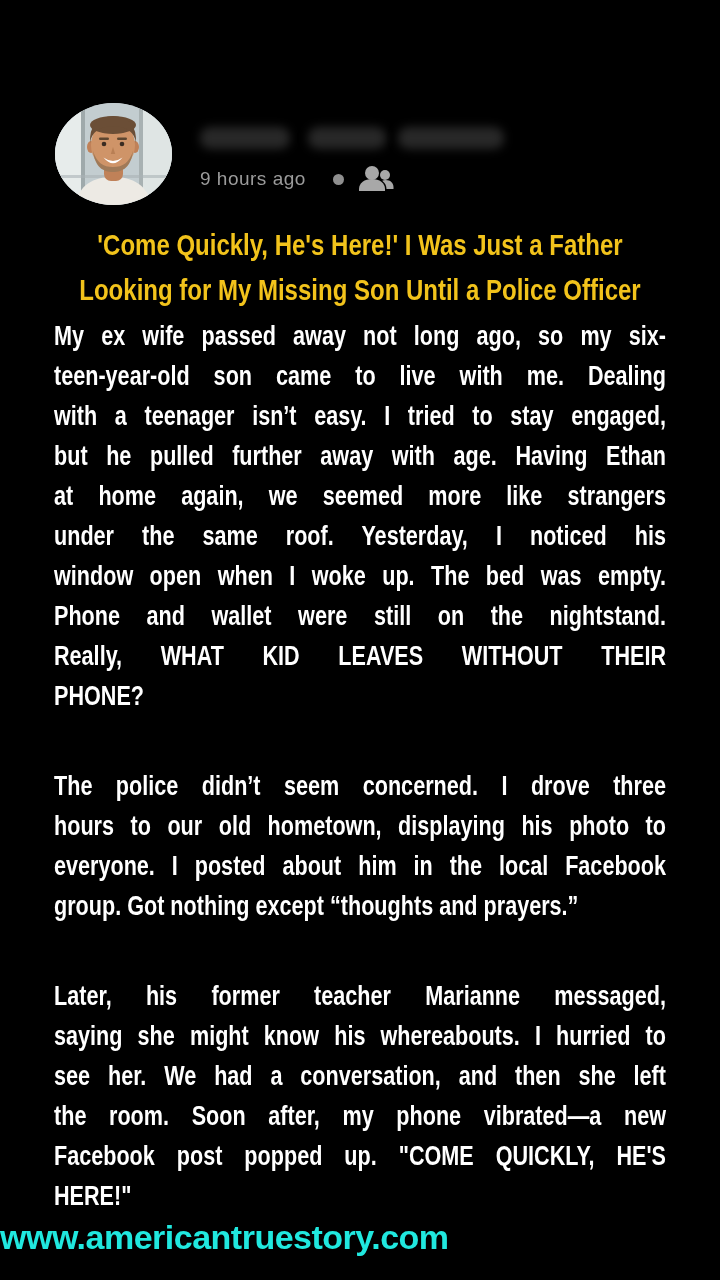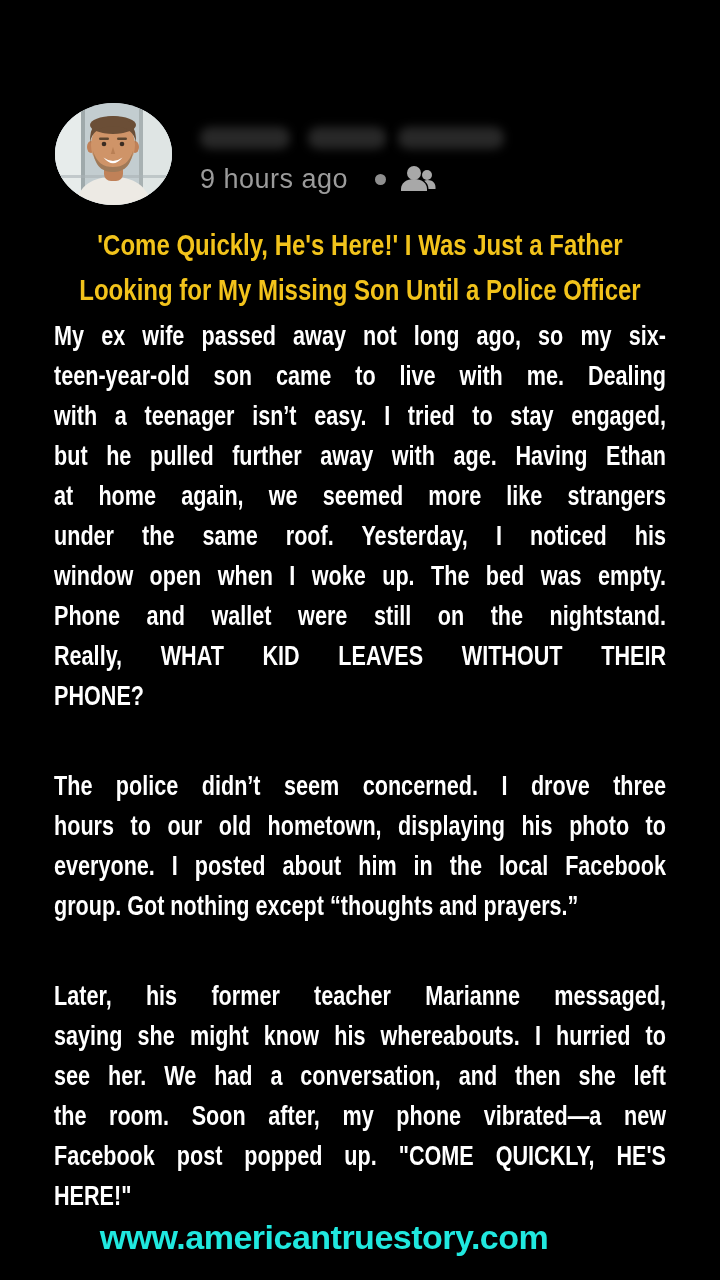--- a/index.html
+++ b/index.html
@@ -19,21 +19,21 @@
     position:absolute; top:127px; height:22px; background:#282828;
     border-radius:10px; filter:blur(5px);
   }
   .nb1{left:200px; width:90px;}
   .nb2{left:308px; width:78px;}
   .nb3{left:398px; width:106px;}
   .meta{
     position:absolute; left:200px; top:160px; height:38px;
     display:flex; align-items:center;
   }
-  .ts{font-size:27px; color:var(--meta); letter-spacing:.5px; font-weight:400;}
+  .ts{font-size:19px; color:var(--meta); letter-spacing:.5px; font-weight:400;}
   .dot{width:11px; height:11px; border-radius:50%; background:#8F8F8F; margin-left:27px;}
   .fr{margin-left:13px; display:flex; align-items:center;}
   
   .headline{
     position:absolute; left:0; top:222px; width:900px;
     transform:scaleX(0.8); transform-origin:0 0;
   }
   .hl{
     text-align:center; font-weight:700; font-size:30px; line-height:45px;
     color:var(--yellow);
@@ -42,21 +42,21 @@
   .bodytxt{
     position:absolute; left:54px; top:316px; width:765px;
     transform:scaleX(0.8); transform-origin:0 0;
     color:var(--body); font-weight:700; font-size:27px; line-height:40px;
   }
   .para{margin:0 0 50px 0;}
   .bl{text-align:justify; text-align-last:justify;}
   .bl.last{text-align-last:left;}
   
   .footer{
-    position:absolute; left:0; top:1214px; width:648px; text-align:center;
+    position:absolute; left:0; top:1214px; width:648px; text-align:left;
     font-weight:700; font-size:34px; line-height:46px; color:var(--cyan);
     letter-spacing:-0.5px;
   }
 </style>
 </head>
 <body>
 
 <div class="canvas">
 
   <div class="avatar">

